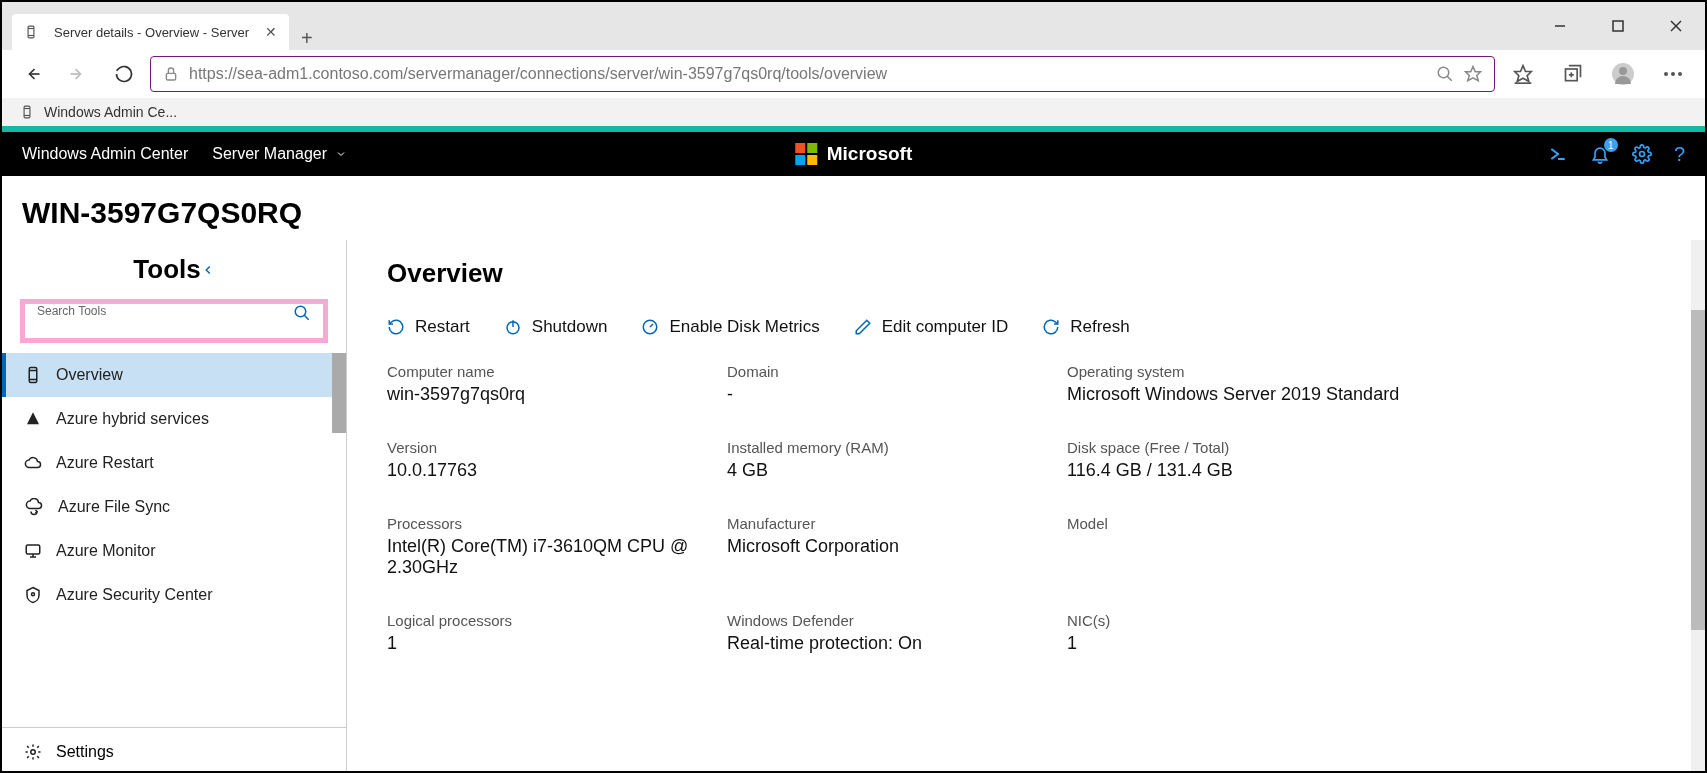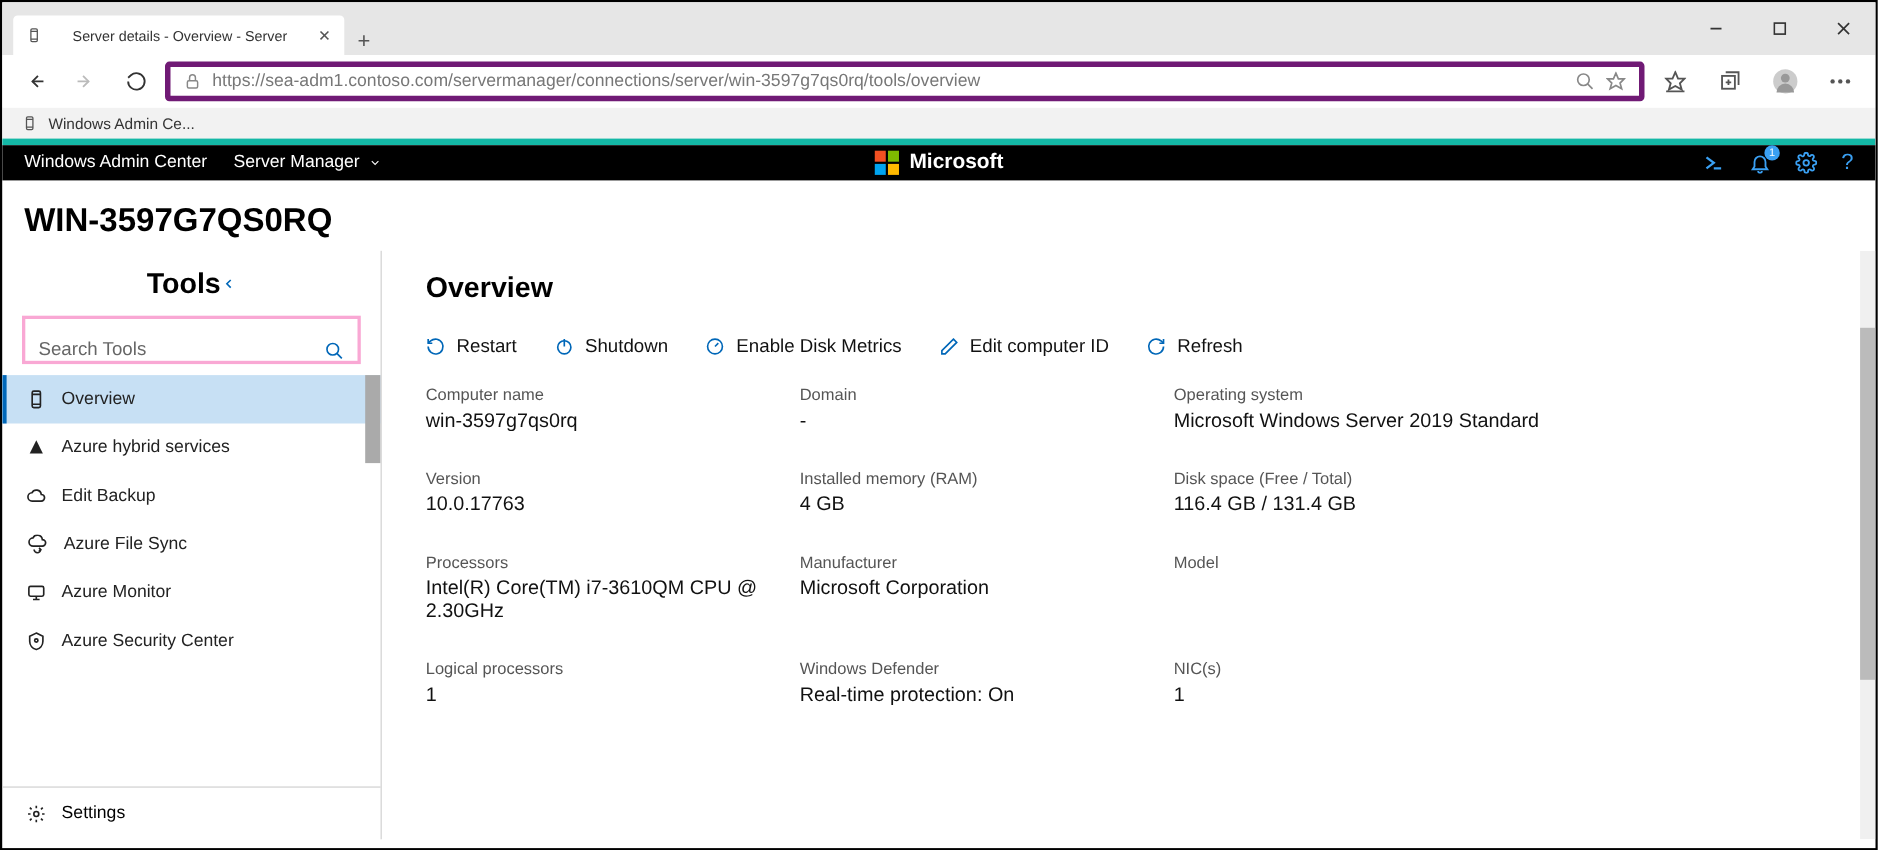--- a/index.html
+++ b/index.html
@@ -1,57 +1,57 @@
 <!DOCTYPE html>
 <html><head>
 <meta charset="utf-8">
 <style>
   *{margin:0;padding:0;box-sizing:border-box;font-family:"Segoe UI",Arial,sans-serif}
   body{width:1707px;height:773px;overflow:hidden;background:#fff;border:2px solid #000}
 
   .titlebar{height:48px;background:#e6e6e6;display:flex;align-items:stretch}
   .tab-strip{display:flex;align-items:flex-end;padding-left:10px}
   .tab{background:#fff;height:36px;min-width:270px;display:flex;align-items:center;
-       padding:0 12px;gap:28px;font-size:13px;color:#333;border-top-left-radius:4px;border-top-right-radius:4px;
+       padding:0 12px;gap:16px;font-size:13px;color:#333;border-top-left-radius:4px;border-top-right-radius:4px;
        margin-top:12px}
   .tab .x{margin-left:auto;font-size:14px;color:#555}
   .newtab{width:36px;display:flex;align-items:center;justify-content:center;font-size:20px;color:#555;margin-top:12px}
   .winbtns{margin-left:auto;display:flex}
   .winbtn{width:58px;display:flex;align-items:center;justify-content:center;color:#333}
 
   .addrbar{height:48px;background:#fff;display:flex;align-items:center;padding:0 10px;gap:6px}
   .navbtn{width:40px;height:40px;display:flex;align-items:center;justify-content:center;color:#555;border-radius:4px}
   .navbtn.disabled{color:#bbb}
-  .omnibox{flex:1;height:36px;border:5px solid #701a75;border-radius:4px;display:flex;align-items:center;padding:0 12px;gap:10px;color:#777;font-size:16px}
+  .omnibox{flex:1;height:36px;border:1px solid #701a75;border-radius:4px;display:flex;align-items:center;padding:0 12px;gap:10px;color:#777;font-size:16px}
   .omnibox .url{color:#777}
   .righticons{display:flex;gap:6px}
   .righticons .navbtn{width:44px}
 
   .bookbar{height:34px;background:#f2f2f2;display:flex;align-items:center;padding:0 18px;gap:10px;border-bottom:6px solid #14b8a6;font-size:14px;color:#333}
 
-  .wac-top{height:32px;background:#000;color:#fff;display:flex;align-items:center;padding:0 20px;font-size:16px}
+  .wac-top{height:44px;background:#000;color:#fff;display:flex;align-items:center;padding:0 20px;font-size:16px}
   .wac-top .brand{font-weight:400}
   .wac-top .dd{margin-left:24px;display:flex;align-items:center;gap:8px}
   .ms-logo{margin-left:auto;margin-right:auto;display:flex;align-items:center;gap:10px;position:absolute;left:50%;transform:translateX(-50%)}
   .ms-logo .sq{display:grid;grid-template-columns:10px 10px;grid-template-rows:10px 10px;gap:2px}
   .ms-logo .sq span:nth-child(1){background:#f25022}
   .ms-logo .sq span:nth-child(2){background:#7fba00}
   .ms-logo .sq span:nth-child(3){background:#00a4ef}
   .ms-logo .sq span:nth-child(4){background:#ffb900}
   .wac-right{margin-left:auto;display:flex;gap:22px;align-items:center}
   .wac-right .ic{color:#3aa0f3;position:relative}
   .badge{position:absolute;top:-6px;right:-8px;background:#3aa0f3;color:#fff;font-size:10px;border-radius:50%;width:14px;height:14px;display:flex;align-items:center;justify-content:center}
 
   .hostname{font-size:30px;font-weight:700;padding:20px 20px 10px 20px}
 
   .workspace{display:flex;height:calc(100% - 48px - 48px - 34px - 44px - 60px)}
   .sidebar{width:345px;border-right:1px solid #ccc;display:flex;flex-direction:column;position:relative}
   .tools-hdr{display:flex;align-items:center;justify-content:center;padding:14px 22px;font-size:26px;font-weight:600}
   .search-wrap{padding:0 18px 10px 18px}
-  .searchbox{height:44px;border:3px solid #f9a8d4;display:flex;align-items:flex-end;padding:0 12px;color:#666;font-size:17px}
+  .searchbox{height:44px;border:5px solid #f9a8d4;display:flex;align-items:flex-start;padding:0 12px;color:#666;font-size:12px}
   .searchbox .mag{margin-left:auto;color:#0067b8}
   .toolitems{flex:1;overflow:hidden;position:relative}
   .toolitem{height:44px;display:flex;align-items:center;gap:14px;padding:0 22px;font-size:16px;color:#222}
   .toolitem.sel{background:#c7e0f4;border-left:4px solid #0067b8;padding-left:18px}
   .scrollthumb{position:absolute;right:0;top:0;width:14px;height:80px;background:#aaa}
   .settings{height:48px;border-top:1px solid #ccc;display:flex;align-items:center;gap:14px;padding:0 22px;font-size:16px}
 
   .main{flex:1;padding:18px 40px;overflow:auto;position:relative}
   .page-h{font-size:26px;font-weight:700;margin-bottom:28px}
   .actions{display:flex;gap:34px;margin-bottom:26px}
@@ -260,21 +260,21 @@
       <div class="toolitem">
         <svg width="18" height="18" viewBox="0 0 24 24" fill="#222">
             <path d="M12 3 L20 19 H4 Z"></path>
           </svg>
         <span>Azure hybrid services</span>
       </div>
       <div class="toolitem">
         <svg width="18" height="18" viewBox="0 0 24 24" fill="none" stroke="#222" stroke-width="2">
             <path d="M18 18a4 4 0 0 0 0-8 6 6 0 0 0-11.3-2A5 5 0 0 0 7 18z"></path>
           </svg>
-        <span>Edit Backup</span>
+        <span>Azure Restart</span>
       </div>
       <div class="toolitem">
         <svg width="20" height="18" viewBox="0 0 24 24" fill="none" stroke="#222" stroke-width="2">
             <path d="M18 14a4 4 0 0 0 0-8 6 6 0 0 0-11.3-2A5 5 0 0 0 7 14z"></path>
             <path d="M8 18a4 4 0 0 0 8 0"></path>
             <polyline points="14 16 16 18 14 20"></polyline>
           </svg>
         <span>Azure File Sync</span>
       </div>
       <div class="toolitem">

